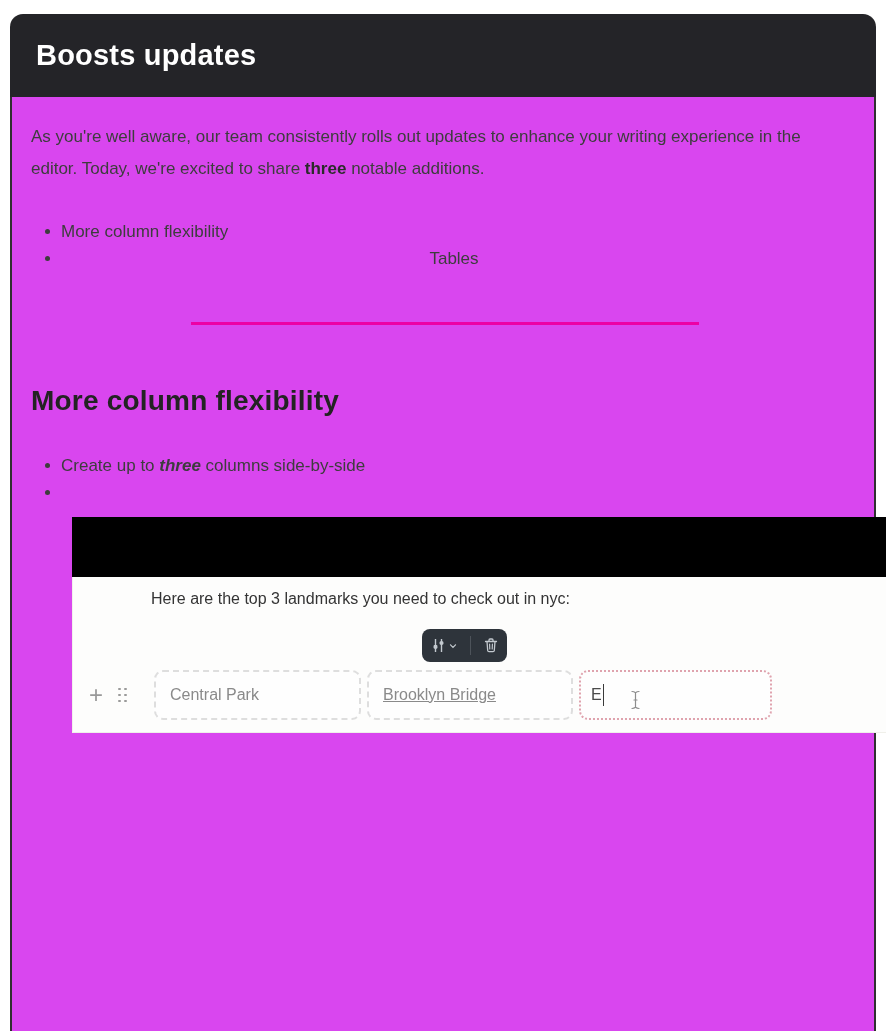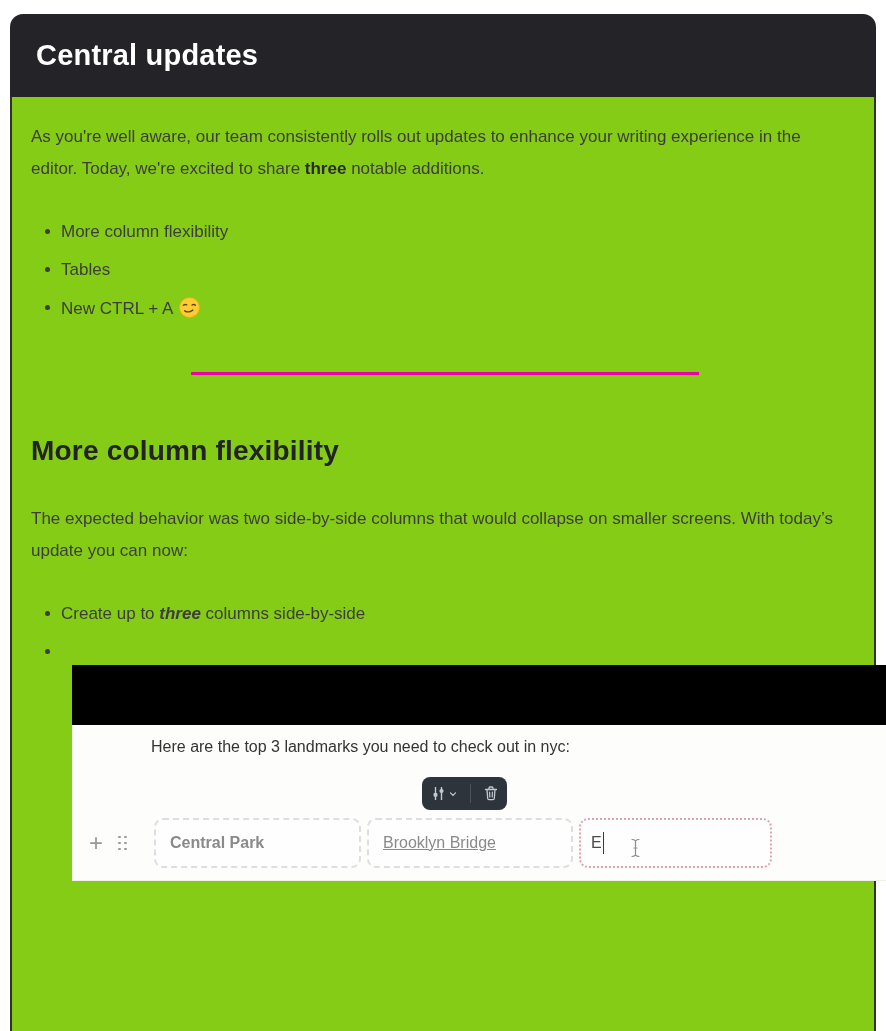--- a/index.html
+++ b/index.html
@@ -21,39 +21,39 @@
     font-size: 29px;
     font-weight: 700;
     letter-spacing: 0.2px;
   }
 
   .card-body {
     border-left: 2px solid #303030;
     border-right: 2px solid #303030;
     min-height: 934px;
     padding: 24px 27px 20px 19px;
-    background: #84cc16;
+    background: #d946ef;
   }
 
   .para {
     font-size: 17px;
     line-height: 32px;
     color: #3d3d3d;
   }
   .para strong { color: #2b2b2b; }
 
   ul.bullets { list-style: none; margin-top: 36px; }
   ul.bullets li {
     position: relative;
     padding-left: 30px;
     font-size: 17px;
     line-height: 22px;
     color: #3d3d3d;
   }
-  ul.bullets li + li { margin-top: 16px; }
+  ul.bullets li + li { margin-top: 5px; text-align: center; }
   ul.bullets li .dot {
     position: absolute;
     left: 14px;
     top: 8px;
     width: 5px;
     height: 5px;
     border-radius: 50%;
     background: #3d3d3d;
   }
 
@@ -155,63 +155,55 @@
     height: 50px;
     border: 2px dashed #dedede;
     border-radius: 9px;
     display: flex;
     align-items: center;
     padding-left: 14px;
     font-size: 16px;
     color: #8a8a8a;
     background: #fefefe;
   }
-  .col-box.b1 { margin-left: 27px; width: 207px; font-weight: bold; }
+  .col-box.b1 { margin-left: 27px; width: 207px; }
   .col-box.b2 { margin-left: 6px; width: 206px; text-decoration: underline; }
   .col-box.b3 {
     margin-left: 6px;
     width: 193px;
     border: 2px dotted #dfa3ae;
     color: #4a4a4a;
     padding-left: 10px;
   }
   .caret { width: 1.5px; height: 22px; background: #3a3a3a; margin-left: 1px; }
   .ibeam-cursor { margin-left: 26px; margin-top: 10px; }
 </style>
 </head>
 <body>
 
 <div class="card">
 
   <header class="card-header">
-    <h1>Central updates</h1>
+    <h1>Boosts updates</h1>
   </header>
 
   <div class="card-body">
 
     <p class="para"><span>As you're well aware, our team consistently rolls out updates to enhance your writing experience in the editor. Today, we're excited to share </span><strong>three</strong><span> notable additions.</span></p>
 
     <ul class="bullets">
       <li><span class="dot"></span><span>More column flexibility</span></li>
       <li><span class="dot"></span><span>Tables</span></li>
-      <li><span class="dot"></span><span>New CTRL + A</span><svg class="emoji-smirk" width="21" height="21" viewBox="0 0 22 22">
-            <circle cx="11" cy="11" r="10.5" fill="#ffcc33"></circle>
-            <circle cx="11" cy="11" r="10.5" fill="none" stroke="#e8a818" stroke-width="0.8"></circle>
-            <path d="M4.5 8.6 Q6.3 7.2 8.2 8.4" fill="none" stroke="#5a4314" stroke-width="1.4" stroke-linecap="round"></path>
-            <path d="M13.6 8.4 Q15.5 7.2 17.3 8.6" fill="none" stroke="#5a4314" stroke-width="1.4" stroke-linecap="round"></path>
-            <path d="M6 14.5 Q10 17 14.5 13.8" fill="none" stroke="#5a4314" stroke-width="1.5" stroke-linecap="round"></path>
-          </svg></li>
     </ul>
 
     <hr class="divider">
 
     <h2 class="section-heading">More column flexibility</h2>
 
 
-    <p class="para p3">The expected behavior was two side-by-side columns that would collapse on smaller screens. With today’s update you can now:</p>
 
     <ul class="bullets bullets-2">
       <li><span class="dot"></span><span>Create up to </span><strong><em>three</em></strong><span> columns side-by-side</span></li>
       <li><span class="dot"></span></li>
     </ul>
 
     <figure class="demo">
       <div class="demo-topbar"></div>
       <div class="demo-content">
 

